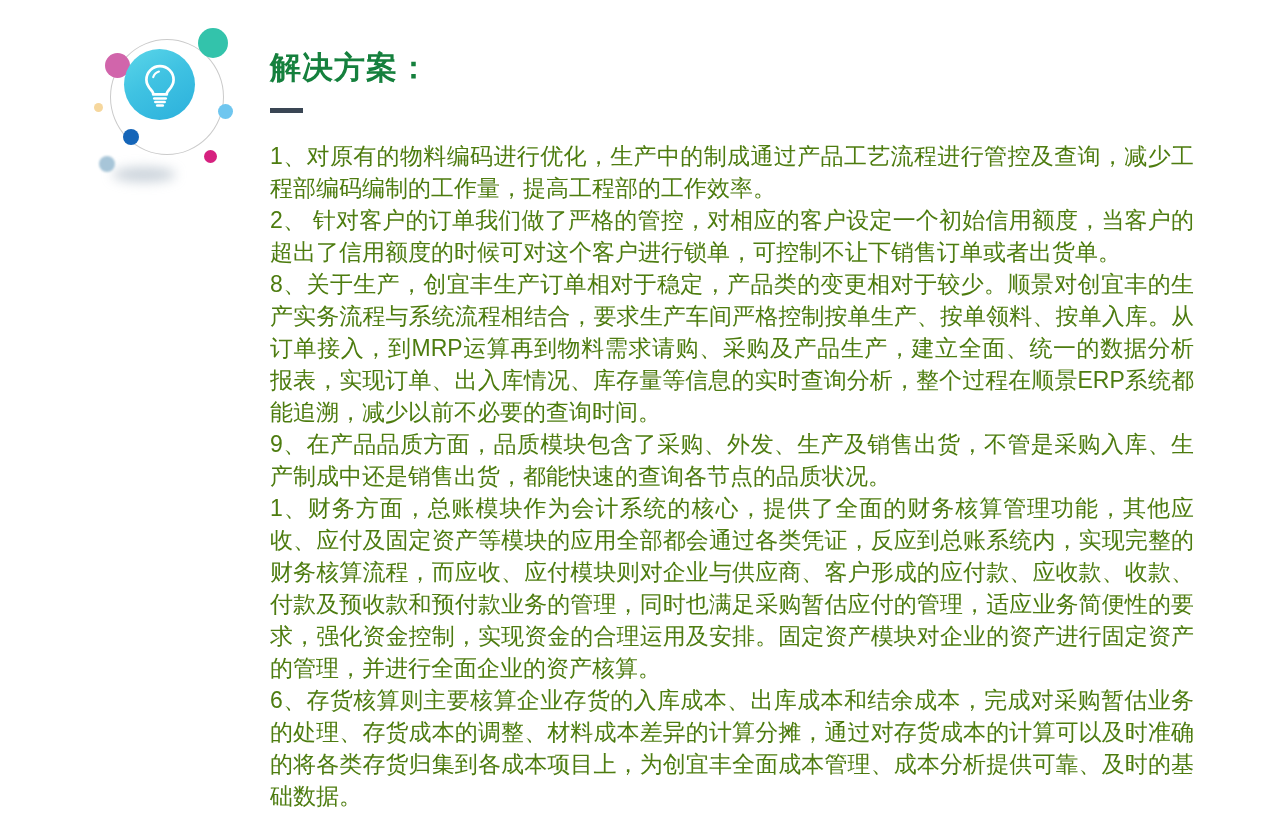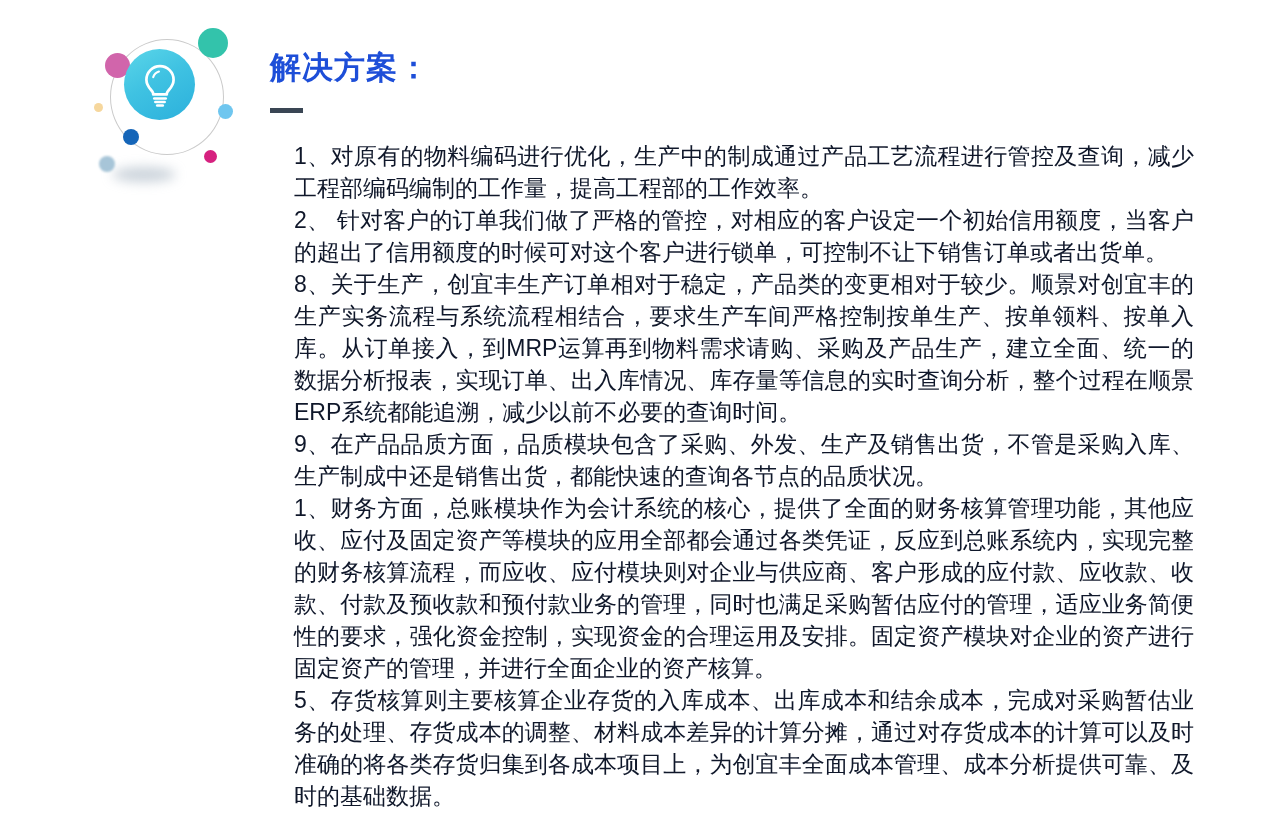--- a/index.html
+++ b/index.html
@@ -47,21 +47,21 @@
   
   .content {
     position: absolute;
     left: 270px; top: 48px;
     width: 924px;
   }
   .page-title {
     font-size: 31px;
     line-height: 40px;
     font-weight: 700;
-    color: #1d4ed8;
+    color: #15803d;
     letter-spacing: 1px;
   }
   .accent-dash {
     margin-top: 20px;
     width: 33px; height: 5px;
     background: #3a4654;
   }
   .paragraphs {
     margin-top: 27px;
     font-size: 23px;
@@ -97,23 +97,23 @@
           <line x1="15.5" y1="38.3" x2="24.5" y2="38.3" stroke="#ffffff" stroke-width="2.4" stroke-linecap="round"></line>
           <line x1="17.3" y1="41.6" x2="22.7" y2="41.6" stroke="#ffffff" stroke-width="2.4" stroke-linecap="round"></line>
         </svg>
       </span>
     </div>
   </div>
 
   <div class="content">
     <h1 class="page-title">解决方案：</h1>
     <div class="accent-dash" style="background: rgb(58, 70, 84);"></div>
-    <div class="paragraphs" style="color: #0f172a; margin-left: 24px;">
+    <div class="paragraphs" style="color: #4d7c0f;">
         <p>1、对原有的物料编码进行优化，生产中的制成通过产品工艺流程进行管控及查询，减少工程部编码编制的工作量，提高工程部的工作效率。</p>
         <p>2、 针对客户的订单我们做了严格的管控，对相应的客户设定一个初始信用额度，当客户的超出了信用额度的时候可对这个客户进行锁单，可控制不让下销售订单或者出货单。</p>
         <p>8、关于生产，创宜丰生产订单相对于稳定，产品类的变更相对于较少。顺景对创宜丰的生产实务流程与系统流程相结合，要求生产车间严格控制按单生产、按单领料、按单入库。从订单接入，到MRP运算再到物料需求请购、采购及产品生产，建立全面、统一的数据分析报表，实现订单、出入库情况、库存量等信息的实时查询分析，整个过程在顺景ERP系统都能追溯，减少以前不必要的查询时间。</p>
         <p>9、在产品品质方面，品质模块包含了采购、外发、生产及销售出货，不管是采购入库、生产制成中还是销售出货，都能快速的查询各节点的品质状况。</p>
         <p>1、财务方面，总账模块作为会计系统的核心，提供了全面的财务核算管理功能，其他应收、应付及固定资产等模块的应用全部都会通过各类凭证，反应到总账系统内，实现完整的财务核算流程，而应收、应付模块则对企业与供应商、客户形成的应付款、应收款、收款、付款及预收款和预付款业务的管理，同时也满足采购暂估应付的管理，适应业务简便性的要求，强化资金控制，实现资金的合理运用及安排。固定资产模块对企业的资产进行固定资产的管理，并进行全面企业的资产核算。</p>
-        <p>5、存货核算则主要核算企业存货的入库成本、出库成本和结余成本，完成对采购暂估业务的处理、存货成本的调整、材料成本差异的计算分摊，通过对存货成本的计算可以及时准确的将各类存货归集到各成本项目上，为创宜丰全面成本管理、成本分析提供可靠、及时的基础数据。</p>
+        <p>6、存货核算则主要核算企业存货的入库成本、出库成本和结余成本，完成对采购暂估业务的处理、存货成本的调整、材料成本差异的计算分摊，通过对存货成本的计算可以及时准确的将各类存货归集到各成本项目上，为创宜丰全面成本管理、成本分析提供可靠、及时的基础数据。</p>
       </div>
   </div>
 
 </div>
 
 </body></html>

